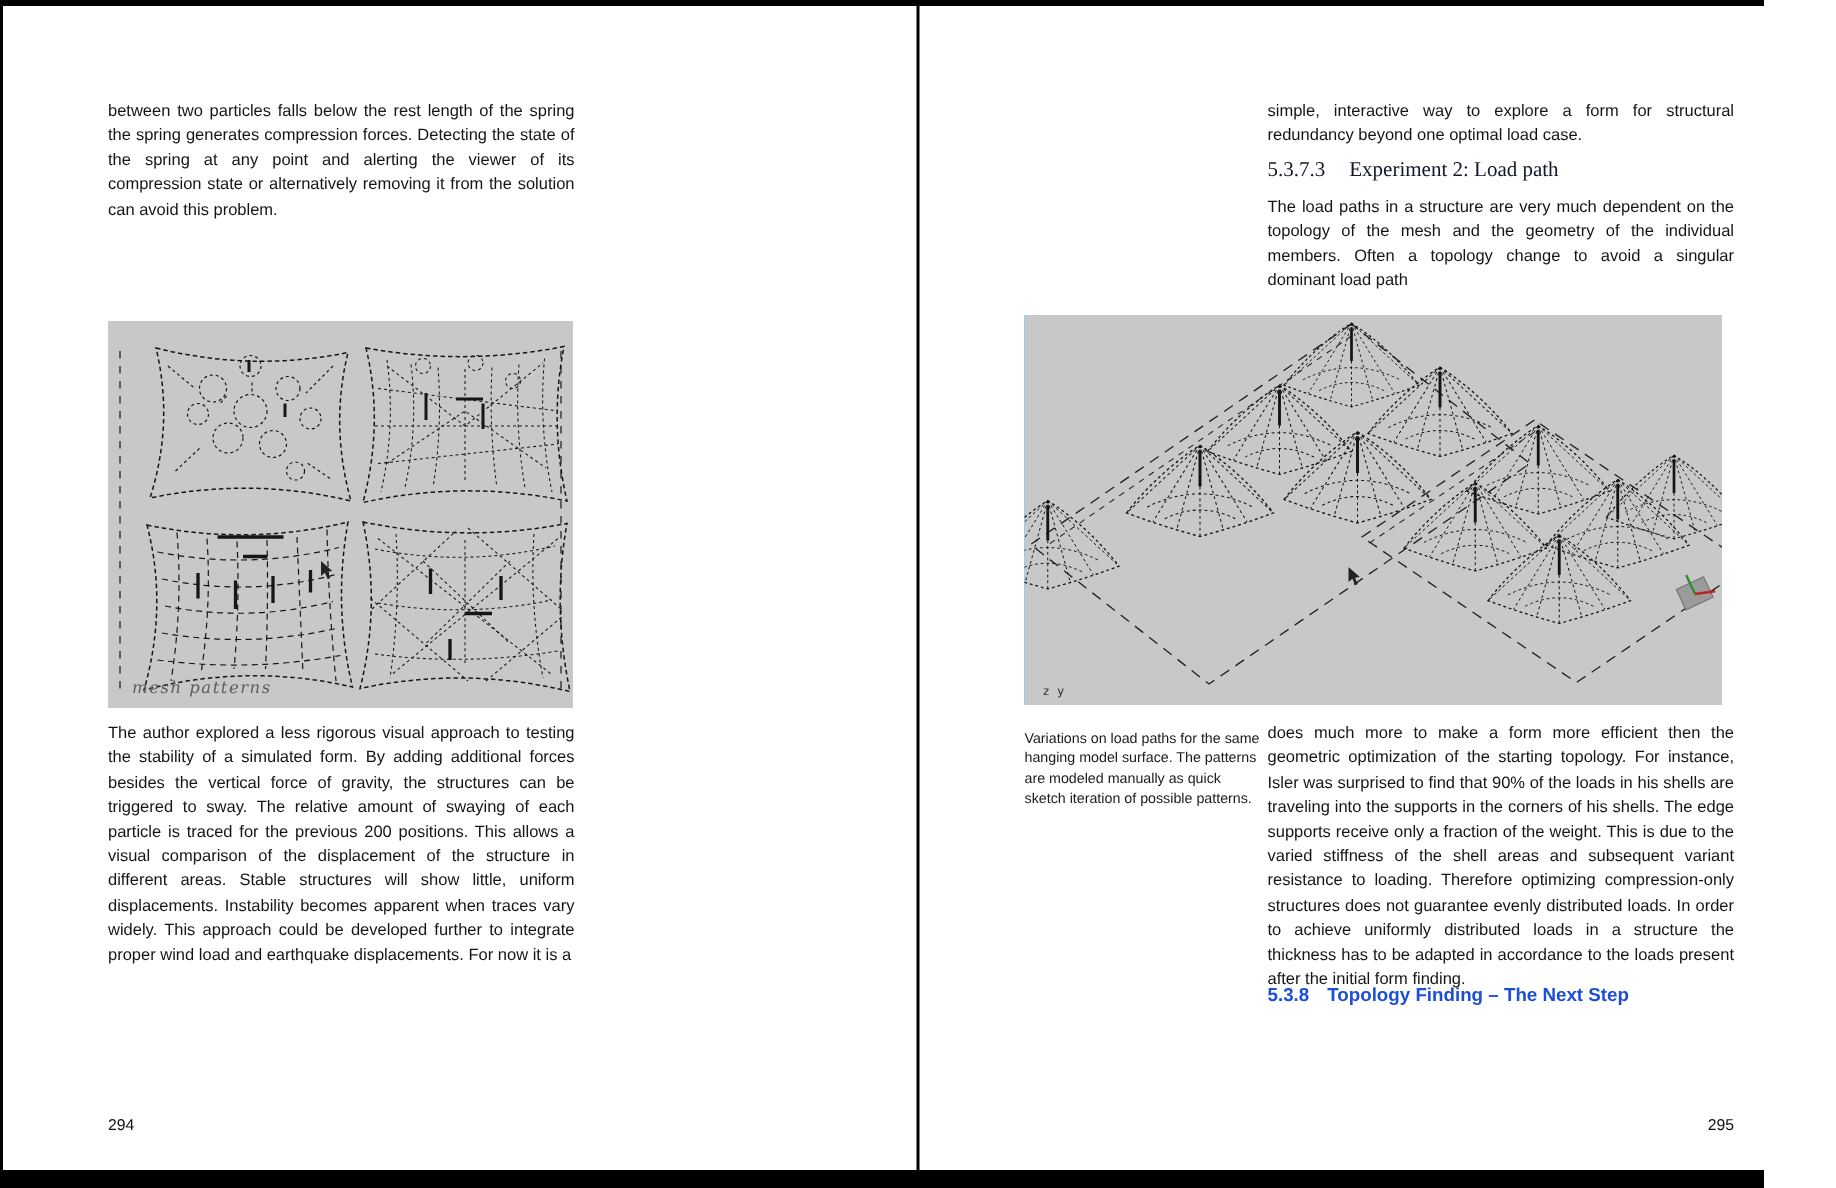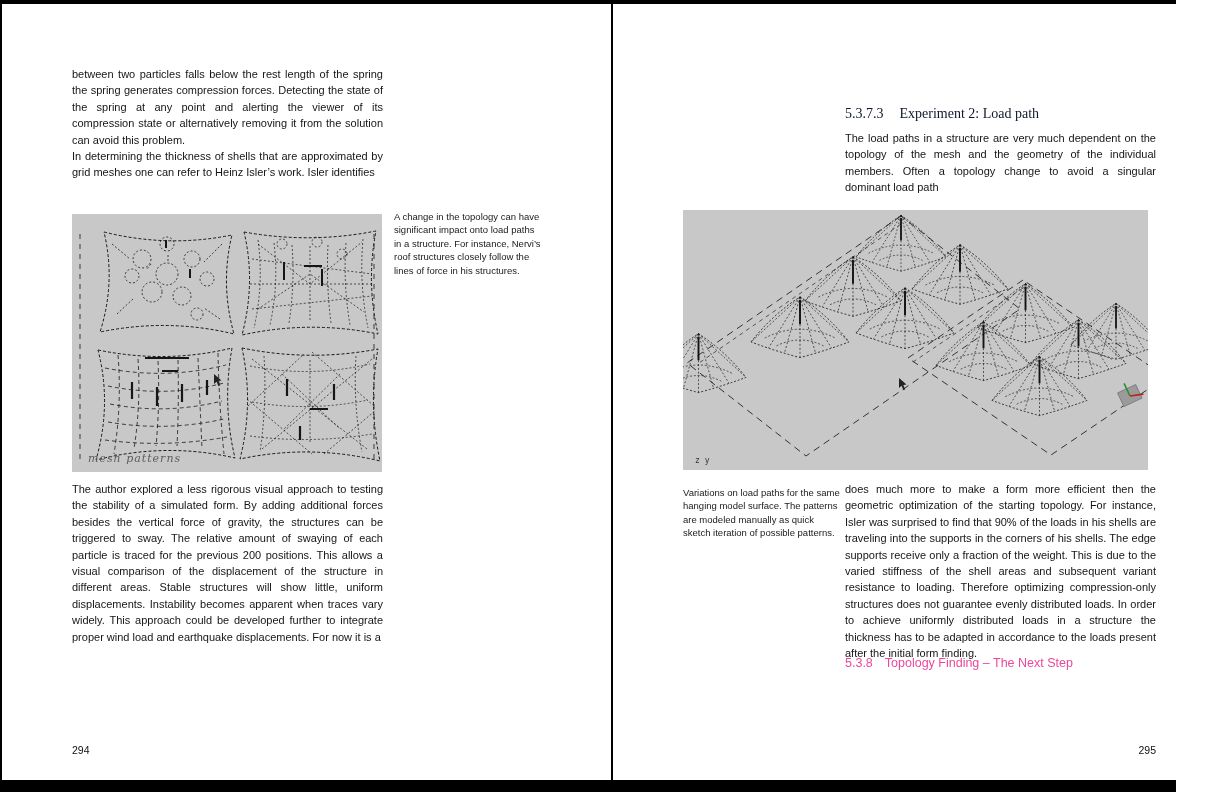--- a/index.html
+++ b/index.html
@@ -25,21 +25,21 @@
     text-align:left;
   }
   .caption p { margin:0; }
 
   .heading-serif {
     position:absolute; font-family:"Liberation Serif", serif; font-size:14px;
     color:#0f172a; white-space:nowrap;
   }
   .heading-serif .num { margin-right:16px; }
   .heading-sans {
-    position:absolute; font-size:12.5px; font-weight:normal; color:#ec4899; white-space:nowrap;
+    position:absolute; font-size:12.5px; font-weight:bold; color:#1d4ed8; white-space:nowrap;
   }
   .heading-sans .num { margin-right:12px; }
 
   .page-number { position:absolute; font-size:10.5px; color:#111; }
 
   .figure { position:absolute; background:#0ea5e9; }
   .figure svg { display:block; }
 
   .sketch-label {
     font-family:"DejaVu Serif", serif; font-style:italic;
@@ -52,21 +52,20 @@
 <div class="spread">
 
   <div class="edge edge-top"></div>
   <div class="edge edge-bottom"></div>
   <div class="edge edge-left"></div>
   <div class="edge edge-right"></div>
   <div class="divider"></div>
 
   <div class="body-text" style="left:72px; top:66px;">
     <p>between two particles falls below the rest length of the spring the spring generates compression forces. Detecting the state of the spring at any point and alerting the viewer of its compression state or alternatively removing it from the solution can avoid this problem.</p>
-    <p>In determining the thickness of shells that are approximated by grid meshes one can refer to Heinz Isler’s work. Isler identifies</p>
   </div>
 
   <div class="figure" style="left:72px; top:214px; width:310px; height:258px;">
     <svg width="310" height="258" viewBox="0 0 310 258">
       <rect width="310" height="258" fill="#c8c8c8"></rect>
 
       <path d="M8,20 V250 M302,20 V250" stroke="#3a3a3a" stroke-width="1" stroke-dasharray="5 5" fill="none"></path>
 
       <g stroke="#161616" fill="none">
         <path d="M32,18 Q96,34 160,21 Q148,70 162,120 Q96,104 28,118 Q44,68 32,18 Z" stroke-width="1" stroke-dasharray="3 2"></path>
@@ -137,29 +136,31 @@
         <path d="M215,165 V182 M262,170 V186 M238,195 H256 M228,212 V226" stroke-width="2.2"></path>
       </g>
 
       <path d="M142,160 l0,10 l2.6,-2.2 l1.9,4.4 l1.7,-0.9 l-1.9,-4.2 l3.2,-0.5 z" fill="#222"></path>
 
       <text x="16" y="248" font-size="11" class="sketch-label">mesh patterns</text>
     </svg>
   </div>
 
   <div class="caption" style="left:394px; top:210px; width:150px;">
-    <p>A change in the topology can have significant impact onto load paths in a structure. For instance, Nervi’s roof structures closely follow the lines of force in his structures.</p>
   </div>
 
   <div class="body-text" style="left:72px; top:481px;">
     <p>The author explored a less rigorous visual approach to testing the stability of a simulated form. By adding additional forces besides the vertical force of gravity, the structures can be triggered to sway. The relative amount of swaying of each particle is traced for the previous 200 positions. This allows a visual comparison of the displacement of the structure in different areas. Stable structures will show little, uniform displacements. Instability becomes apparent when traces vary widely. This approach could be developed further to integrate proper wind load and earthquake displacements. For now it is a</p>
   </div>
 
   <div class="page-number" style="left:72px; top:744px;">294</div>
 
+  <div class="body-text" style="left:845px; top:66px;">
+    <p>simple, interactive way to explore a form for structural redundancy beyond one optimal load case.</p>
+  </div>
 
   <div class="heading-serif" style="left:845px; top:106px;">
     <span class="num">5.3.7.3</span><span>Experiment 2: Load path</span>
   </div>
 
   <div class="body-text" style="left:845px; top:130px;">
     <p>The load paths in a structure are very much dependent on the topology of the mesh and the geometry of the individual members. Often a topology change to avoid a singular dominant load path</p>
   </div>
 
   <div class="figure" style="left:683px; top:210px; width:465px; height:260px;">

